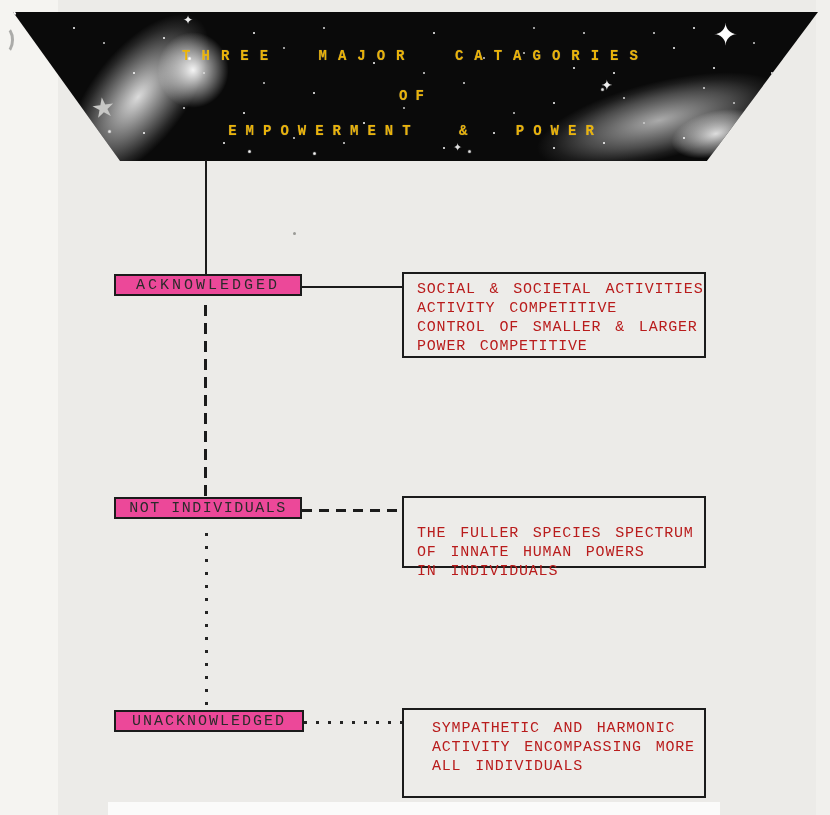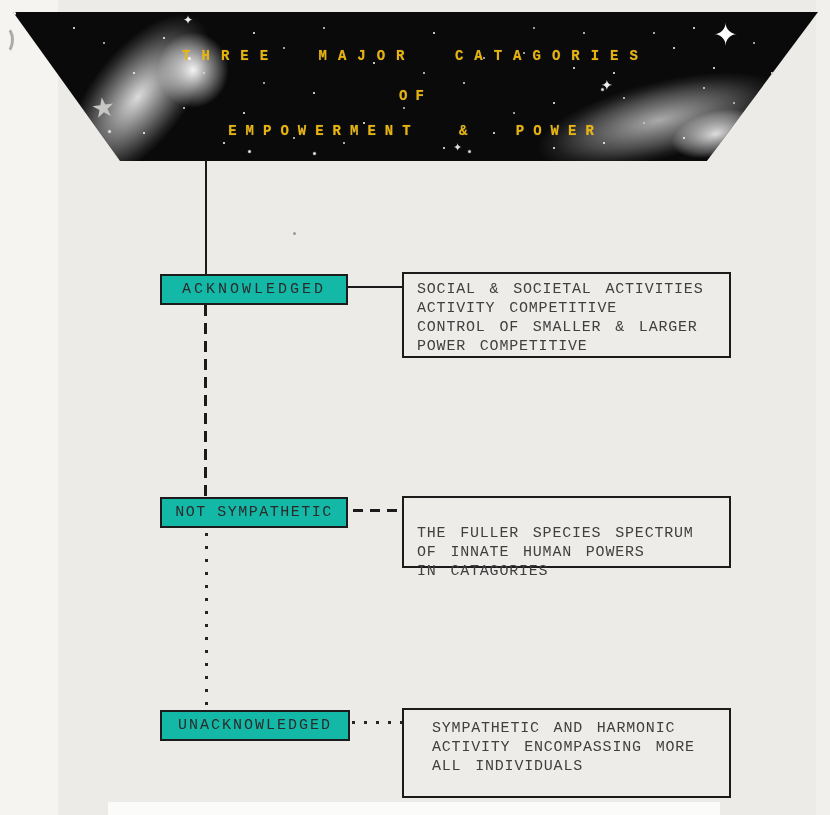--- a/index.html
+++ b/index.html
@@ -79,32 +79,32 @@
   .v-dotted{left:205px;top:533px;width:3px;height:175px;
     background:repeating-linear-gradient(to bottom,#242424 0 3px,transparent 3px 13px);}
   .h-solid{left:301px;top:286px;width:102px;height:2px;background:#1b1b1b;}
   .h-dashed{left:302px;top:509px;width:101px;height:3px;
     background:repeating-linear-gradient(to right,#1b1b1b 0 10px,transparent 10px 17px);}
   .h-dotted{left:304px;top:721px;width:99px;height:3px;
     background:repeating-linear-gradient(to right,#242424 0 3px,transparent 3px 12px);}
 
   
   .lbox{
-    position:absolute;left:114px;width:188px;height:31px;box-sizing:border-box;
-    border:2px solid #1b1b1b;background:#14b8a6;
+    position:absolute;left:114px;width:188px;height:22px;box-sizing:border-box;
+    border:2px solid #1b1b1b;background:#ec4899;
     display:flex;align-items:center;justify-content:center;
-    font-size:15px;color:#2b2b2b;letter-spacing:2px;white-space:nowrap;margin-left:46px;
+    font-size:15px;color:#2b2b2b;letter-spacing:2px;white-space:nowrap;
   }
   .lbox.r1{top:274px;letter-spacing:3px;}
   .lbox.r2{top:497px;letter-spacing:1.5px;}
   .lbox.r3{top:710px;width:190px;letter-spacing:2px;}
   .dbox{
-    position:absolute;left:402px;width:329px;box-sizing:border-box;
+    position:absolute;left:402px;width:304px;box-sizing:border-box;
     border:2px solid #1b1b1b;background:#edece9;
-    font-size:15px;color:#404040;letter-spacing:.8px;word-spacing:4px;
+    font-size:15px;color:#b91c1c;letter-spacing:.8px;word-spacing:4px;
     padding-left:13px;white-space:nowrap;
   }
   .dbox .dline{line-height:19px;}
   .dbox.r1{top:272px;height:86px;padding-top:6px;}
   .dbox.r2{top:496px;height:72px;padding-top:26px;}
   .dbox.r3{top:708px;height:90px;padding-top:9px;padding-left:28px;}
 </style>
 </head>
 <body>
 
@@ -142,26 +142,26 @@
     <span>ACKNOWLEDGED</span>
   </div>
   <div class="dbox r1">
     <div class="dline">SOCIAL &amp; SOCIETAL ACTIVITIES</div>
     <div class="dline">ACTIVITY COMPETITIVE</div>
     <div class="dline">CONTROL OF SMALLER &amp; LARGER</div>
     <div class="dline">POWER COMPETITIVE</div>
   </div>
 
   <div class="lbox r2">
-    <span>NOT SYMPATHETIC</span>
+    <span>NOT INDIVIDUALS</span>
   </div>
   <div class="dbox r2">
     <div class="dline">THE FULLER SPECIES SPECTRUM</div>
     <div class="dline">OF INNATE HUMAN POWERS</div>
-    <div class="dline">IN CATAGORIES</div>
+    <div class="dline">IN INDIVIDUALS</div>
   </div>
 
   <div class="lbox r3">
     <span>UNACKNOWLEDGED</span>
   </div>
   <div class="dbox r3">
     <div class="dline">SYMPATHETIC AND HARMONIC</div>
     <div class="dline">ACTIVITY ENCOMPASSING MORE</div>
     <div class="dline">ALL INDIVIDUALS</div>
   </div>

